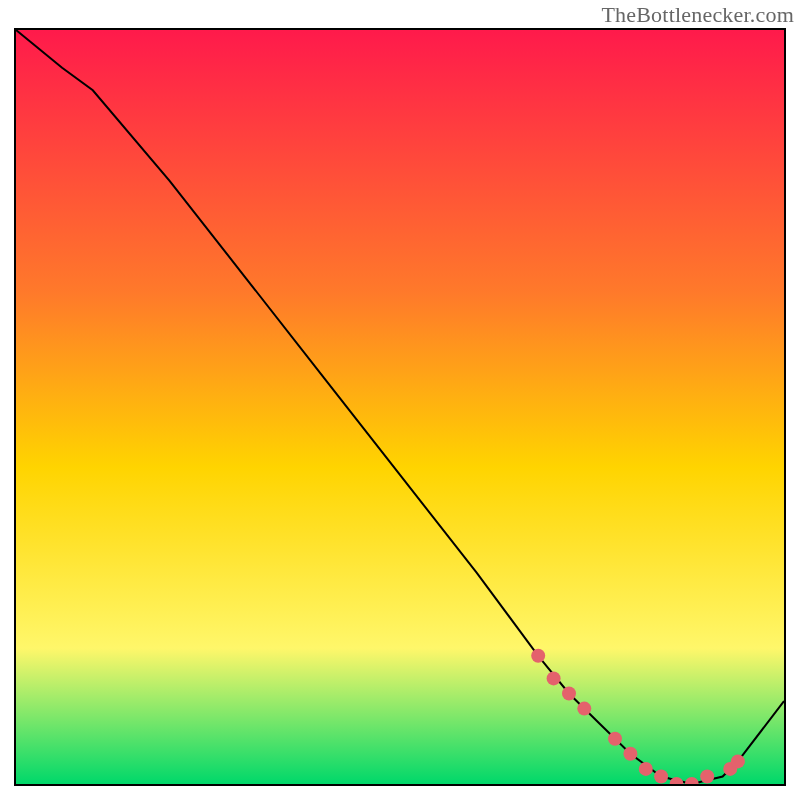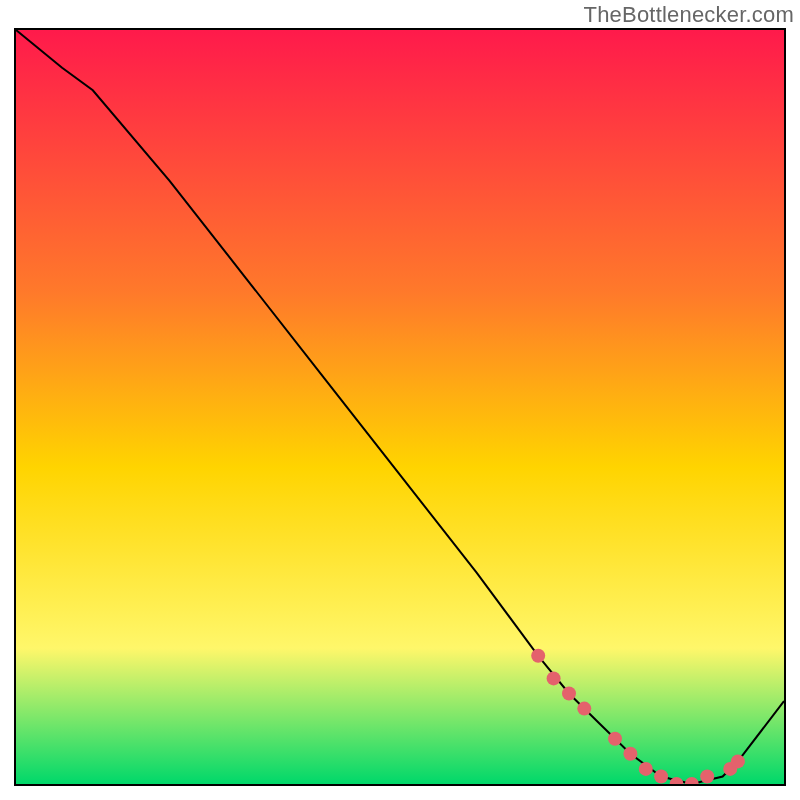--- a/index.html
+++ b/index.html
@@ -17,20 +17,21 @@
     height: 800px;
   }
   .watermark {
     position: absolute;
     top: 2px;
     right: 6px;
     font-size: 22px;
     color: #666;
     font-weight: 500;
     letter-spacing: 0.2px;
+    font-family: Liberation Serif, serif;
   }
   .frame {
     position: absolute;
     left: 14px;
     top: 28px;
     width: 772px;
     height: 758px;
     border: 2px solid #000;
     background: #fff;
     box-sizing: border-box;

